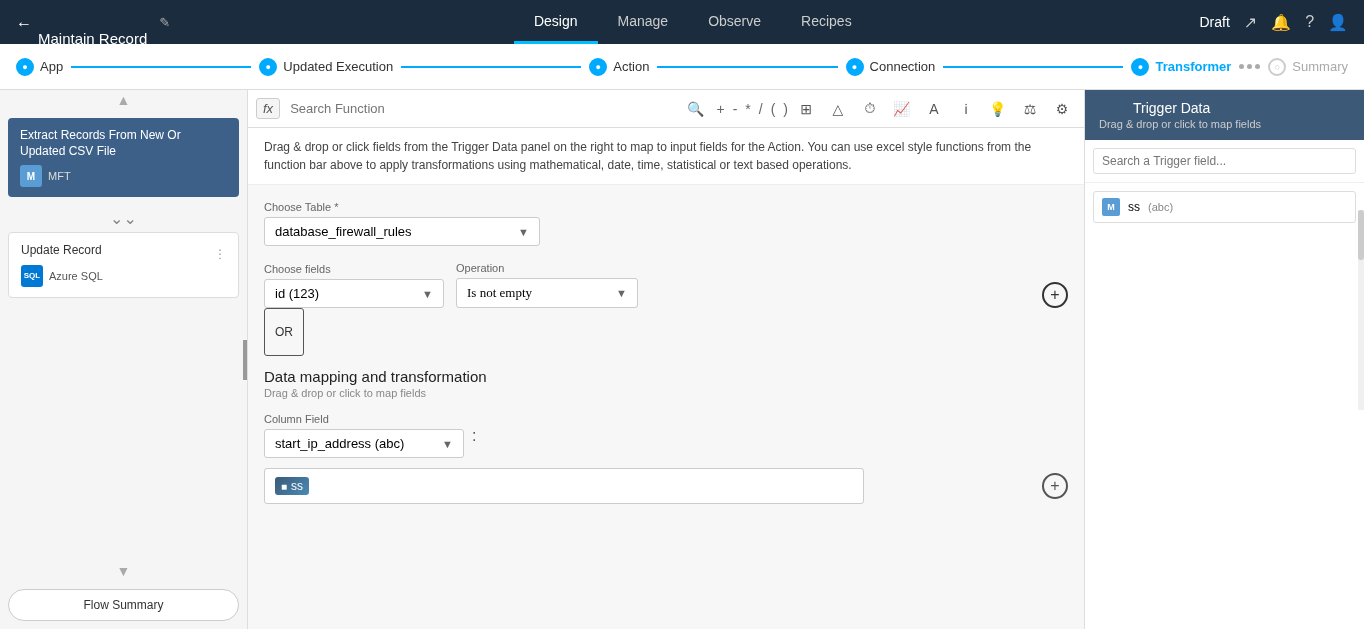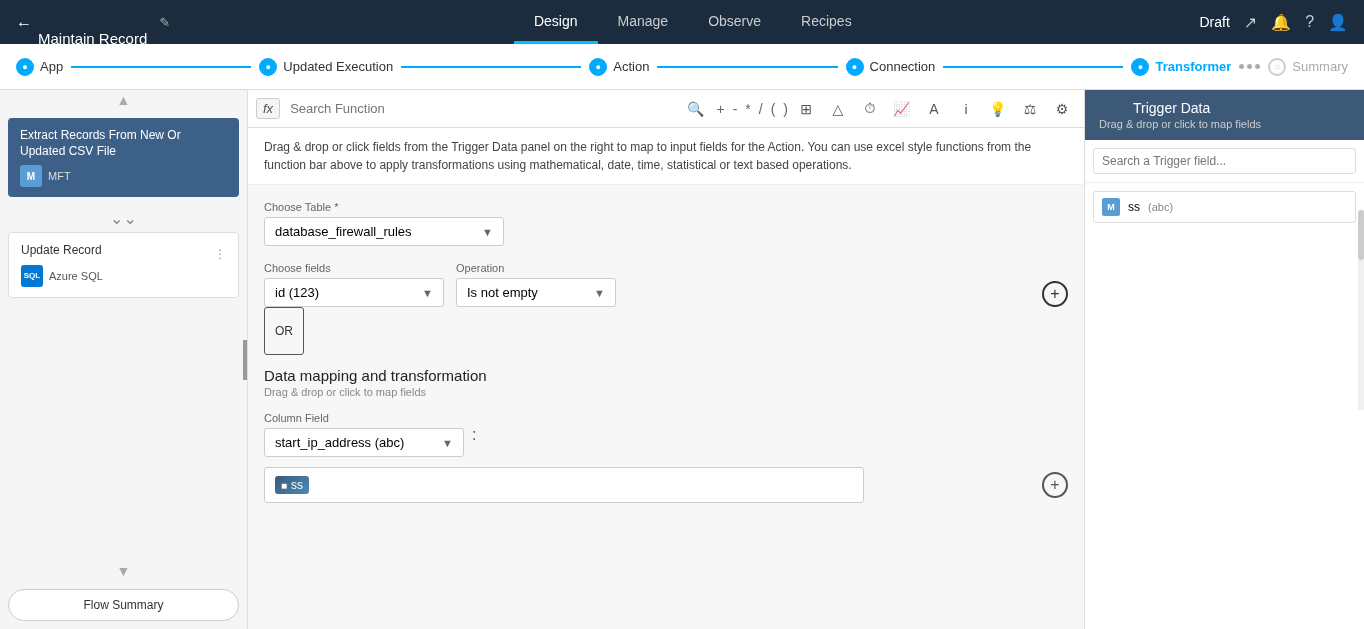--- a/index.html
+++ b/index.html
@@ -134,24 +134,24 @@
 
     .form-group { margin-bottom: 16px; }
     .form-label { font-size: 11px; color: #666; margin-bottom: 4px; }
     .dropdown-select {
       display: flex; align-items: center; justify-content: space-between;
       background: #fff; border: 1px solid #ccc; border-radius: 3px;
       padding: 6px 10px; cursor: pointer; font-size: 13px;
     }
     .dropdown-select .chevron { color: #666; font-size: 11px; }
 
-    .choose-table-select { width: 240px; }
+    .choose-table-select { width: 276px; }
     .choose-fields-row { display: flex; align-items: flex-end; gap: 12px; margin-bottom: 0; }
     .choose-fields-select { width: 180px; }
-    .operation-select { width: 160px; }
+    .operation-select { width: 182px; font-family: Liberation Serif, serif; }
     .add-circle { width: 26px; height: 26px; border-radius: 50%; border: 2px solid #333; display: flex; align-items: center; justify-content: center; cursor: pointer; font-size: 16px; color: #333; margin-left: auto; }
 
     .or-btn {
       display: inline-block; border: 1px solid #555; border-radius: 3px;
       padding: 16px 10px; font-size: 12px; color: #333; cursor: pointer; margin-bottom: 12px;
     }
 
     .data-mapping-title { font-size: 15px; font-weight: 500; color: #222; margin-bottom: 2px; }
     .data-mapping-sub { font-size: 11px; color: #888; margin-bottom: 14px; }
 

